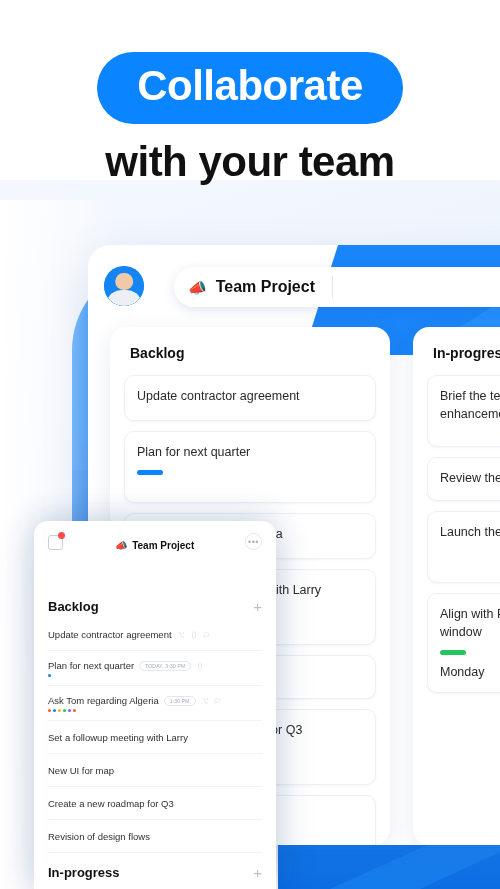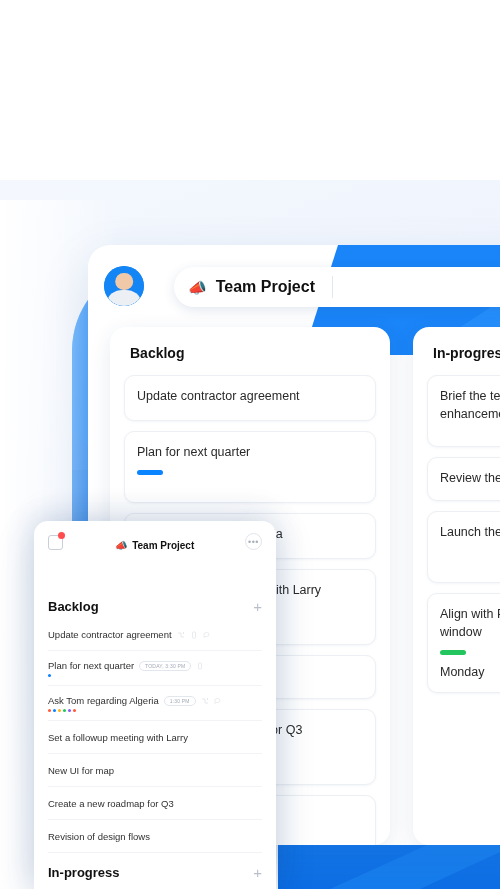--- a/index.html
+++ b/index.html
@@ -184,20 +184,24 @@
     <rect x="432" y="360" width="42" height="360" fill="url(#g3)"></rect>
 
     <path d="M0 806 L500 806 L500 889 L0 889 Z" fill="url(#g4)" opacity="0"></path>
     <path d="M278 800 L500 800 L500 889 L278 889 Z" fill="url(#g3)"></path>
     <path d="M500 812 L330 889 L420 889 L500 852 Z" fill="#2a9bff" opacity=".45"></path>
     <path d="M278 830 L500 830 L500 889 L278 889 Z" fill="#1277ee" opacity=".35"></path>
   </svg>
 
   <div class="bg-left-fade"></div>
 
+  <div class="headline">
+    <div class="pill">Collaborate</div>
+    <div class="sub">with your team</div>
+  </div>
 
   <div class="board">
 
     <svg class="board-blue-band" viewBox="0 0 470 110" preserveAspectRatio="none">
       <path d="M250 0 L470 0 L470 110 L215 110 Z" fill="#1a85f8"></path>
       <path d="M470 18 L330 110 L400 110 L470 62 Z" fill="#2f99ff" opacity=".5"></path>
     </svg>
 
     <div class="board-head">
       <div class="owner-av">

